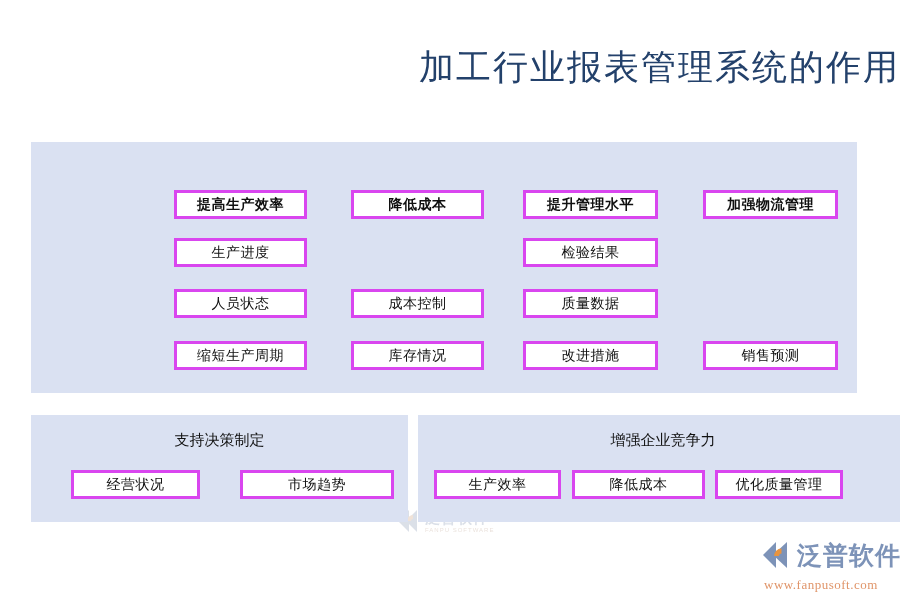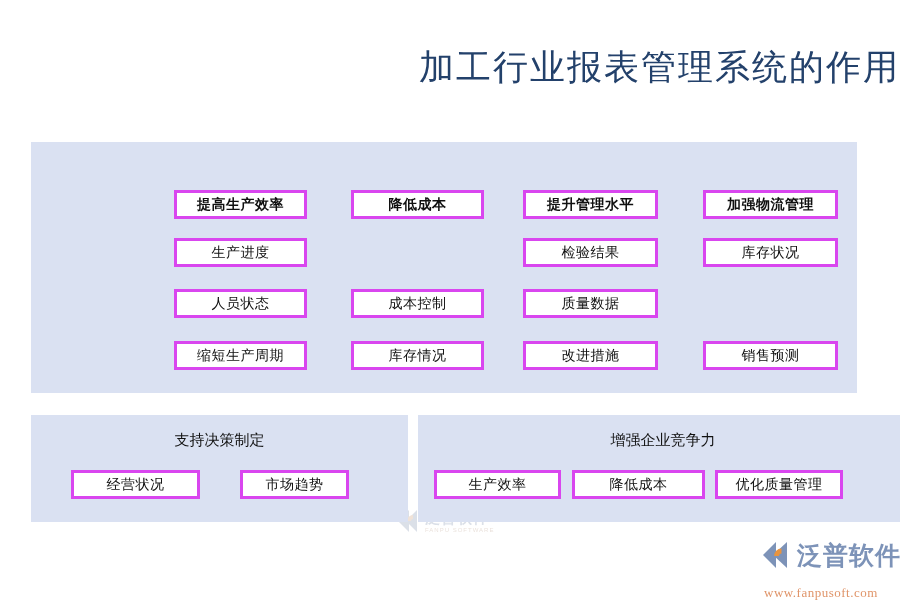--- a/index.html
+++ b/index.html
@@ -92,21 +92,21 @@
   .mw-wide { width: 135px; height: 29px; }
 
   .row0 { top: 48px; }
   .row1 { top: 96px; }
   .row2 { top: 147px; }
   .row3 { top: 199px; }
 
   
   .bbox { height: 29px; top: 55px; }
   #dec-b0 { left: 40px;  width: 129px; }
-  #dec-b1 { left: 209px; width: 109px; text-align: right; }
+  #dec-b1 { left: 209px; width: 154px; text-align: right; }
   #comp-b0 { left: 16px;  width: 127px; }
   #comp-b1 { left: 154px; width: 133px; }
   #comp-b2 { left: 297px; width: 128px; }
 
   
   #center-watermark {
     position: absolute;
     left: 366px;
     top: 362px;
     width: 120px;
@@ -168,21 +168,21 @@
     color: #7d93b8;
     letter-spacing: 1px;
     line-height: 28px;
     white-space: nowrap;
   }
   #brand-logo .logo-url {
     font-family: "Liberation Serif", "DejaVu Serif", serif;
     font-size: 13px;
     color: #e0956a;
     letter-spacing: 0.5px;
-    margin-top: 16px;
+    margin-top: 8px;
     margin-left: 2px;
     white-space: nowrap;
   }
 </style>
 </head>
 <body>
 
 <div id="page-title">加工行业报表管理系统的作用</div>
 
 <div class="panel" id="main-panel">
@@ -195,21 +195,20 @@
   <div class="box head mw col1 row0">降低成本</div>
   <div class="box mw col1 row3">库存情况</div>
   <div class="box mw col1 row2">成本控制</div>
 
   <div class="box head mw-wide col2 row0">提升管理水平</div>
   <div class="box mw-wide col2 row1">检验结果</div>
   <div class="box mw-wide col2 row2">质量数据</div>
   <div class="box mw-wide col2 row3">改进措施</div>
 
   <div class="box head mw-wide col3 row0">加强物流管理</div>
-  <div class="box mw-wide col3 row1">库存状况</div>
   <div class="box mw-wide col3 row3">销售预测</div>
 
   <div id="center-watermark">
     <span class="cw-mark">
       <svg width="24" height="24" viewBox="0 0 24 24" aria-hidden="true">
         <polygon points="1,12 12,1 12,23" fill="#8a9ab5"></polygon>
         <polygon points="9,12 20,1 20,23" fill="#8a9ab5"></polygon>
         <path d="M10 12 a6 6 0 0 1 6 -6 l0 4 a2 2 0 0 0 -2 2 z" fill="#d0a27e"></path>
       </svg>
     </span>

